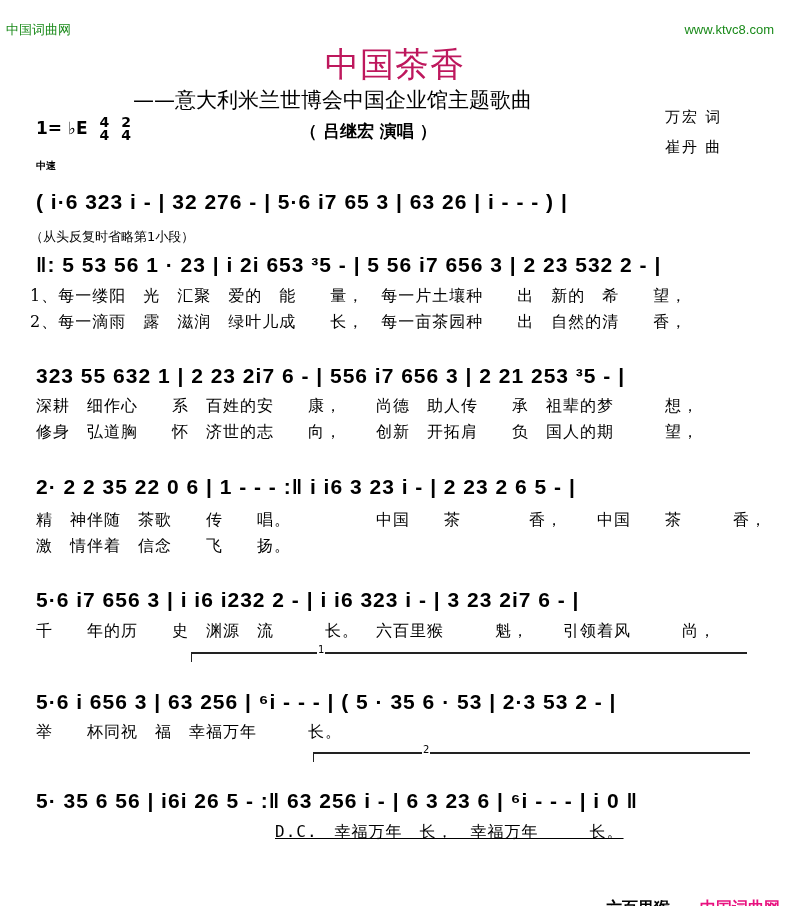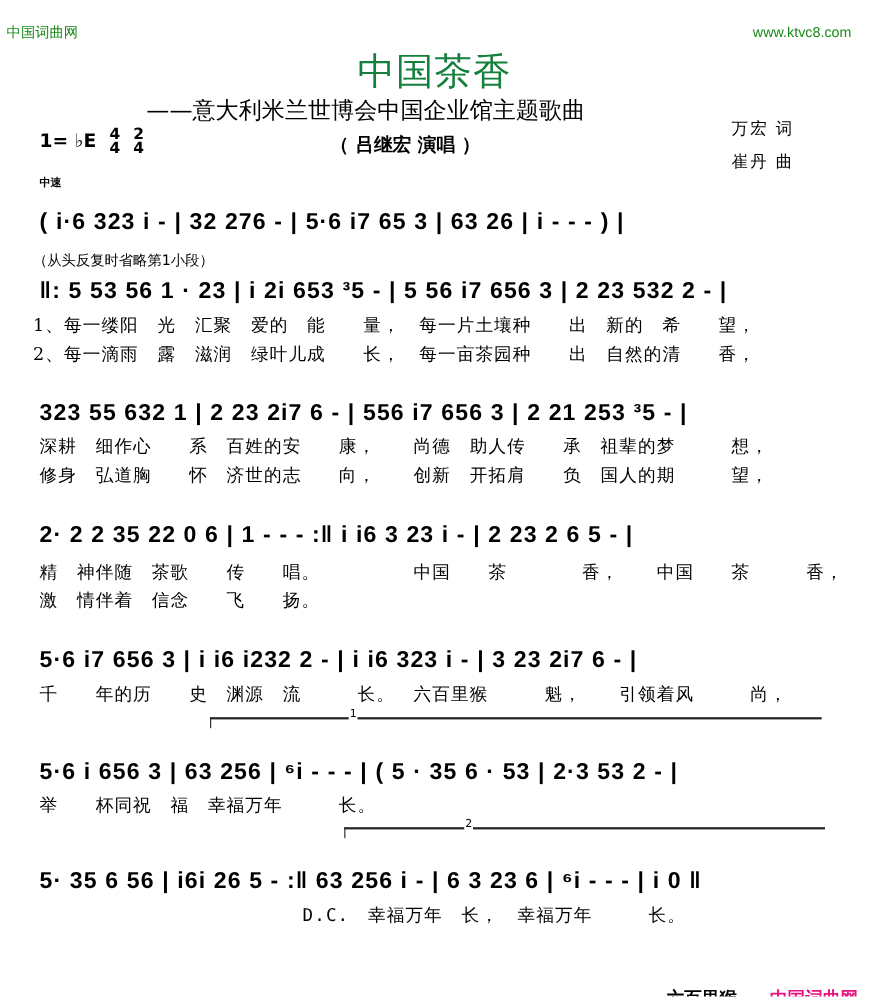--- a/index.html
+++ b/index.html
@@ -1,36 +1,36 @@
 <!DOCTYPE html>
 <html><head>
 <meta charset="utf-8">
 <style>
   html, body { margin:0; padding:0; background:#ffffff; }
   body { width:790px; height:906px; position:relative; overflow:hidden;
          font-family:"DejaVu Sans", "Liberation Sans", sans-serif; color:#000; }
   .abs { position:absolute; white-space:nowrap;margin-top:16px; }
   .wm-left { left:6px; top:5px; font-size:13px; color:#1a8a1a; }
   .wm-right { right:16px; top:6px; font-size:13px; color:#1a8a1a; font-family:"Liberation Sans", sans-serif; }
-  .title { left:0; width:790px; text-align:center; top:26px; font-size:34px; color:#15803d; letter-spacing:1px; }
+  .title { left:0; width:790px; text-align:center; top:26px; font-size:34px; color:#be185d; letter-spacing:1px; }
   .subtitle { left:133px; top:70px; font-size:21px; font-weight:normal;text-align:center; }
   .singer { left:300px; top:104px; font-size:17px; font-weight:bold; }
   .credit { left:665px; font-size:15px; font-family:Liberation Sans, sans-serif; letter-spacing:2px; }
   .key { left:36px; top:100px; font-size:17px; font-weight:bold; }
   .frac { display:inline-block; text-align:center; line-height:13px; font-size:14px; vertical-align:middle; margin-left:6px; }
   .frac span { display:block; }
   .tempo { left:36px; top:143px; font-size:10px; font-weight:bold; }
   .note { font-weight:bold; font-size:21px; letter-spacing:1px; font-family:"Liberation Sans", sans-serif; }
   .lyric { font-size:16px; letter-spacing:1px; font-family:"DejaVu Serif", serif;text-align:right; }
   .memo { left:30px; top:212px; font-size:13px; font-weight:normal; }
   .volta { position:absolute; border-top:2px solid #222; height:8px; border-left:1px solid #222; }
   .volta span { position:absolute; top:-10px; font-size:10px; background:#fff; padding:0 1px; }
   .footer-src { right:120px; top:882px; font-size:16px; font-weight:bold; }
   .footer-site { right:10px; top:882px; font-size:16px; font-weight:bold; color:#e8117f; }
-  .dc { font-family:"DejaVu Sans Mono", monospace; }
+  .dc { font-family:"DejaVu Sans Mono", monospace;text-decoration:underline; }
 </style>
 </head>
 <body>
 
 <div class="abs wm-left">中国词曲网</div>
 <div class="abs wm-right">www.ktvc8.com</div>
 
 <div class="abs title">中国茶香</div>
 <div class="abs subtitle">——意大利米兰世博会中国企业馆主题歌曲</div>
 <div class="abs singer">（ 吕继宏 演唱 ）</div>

